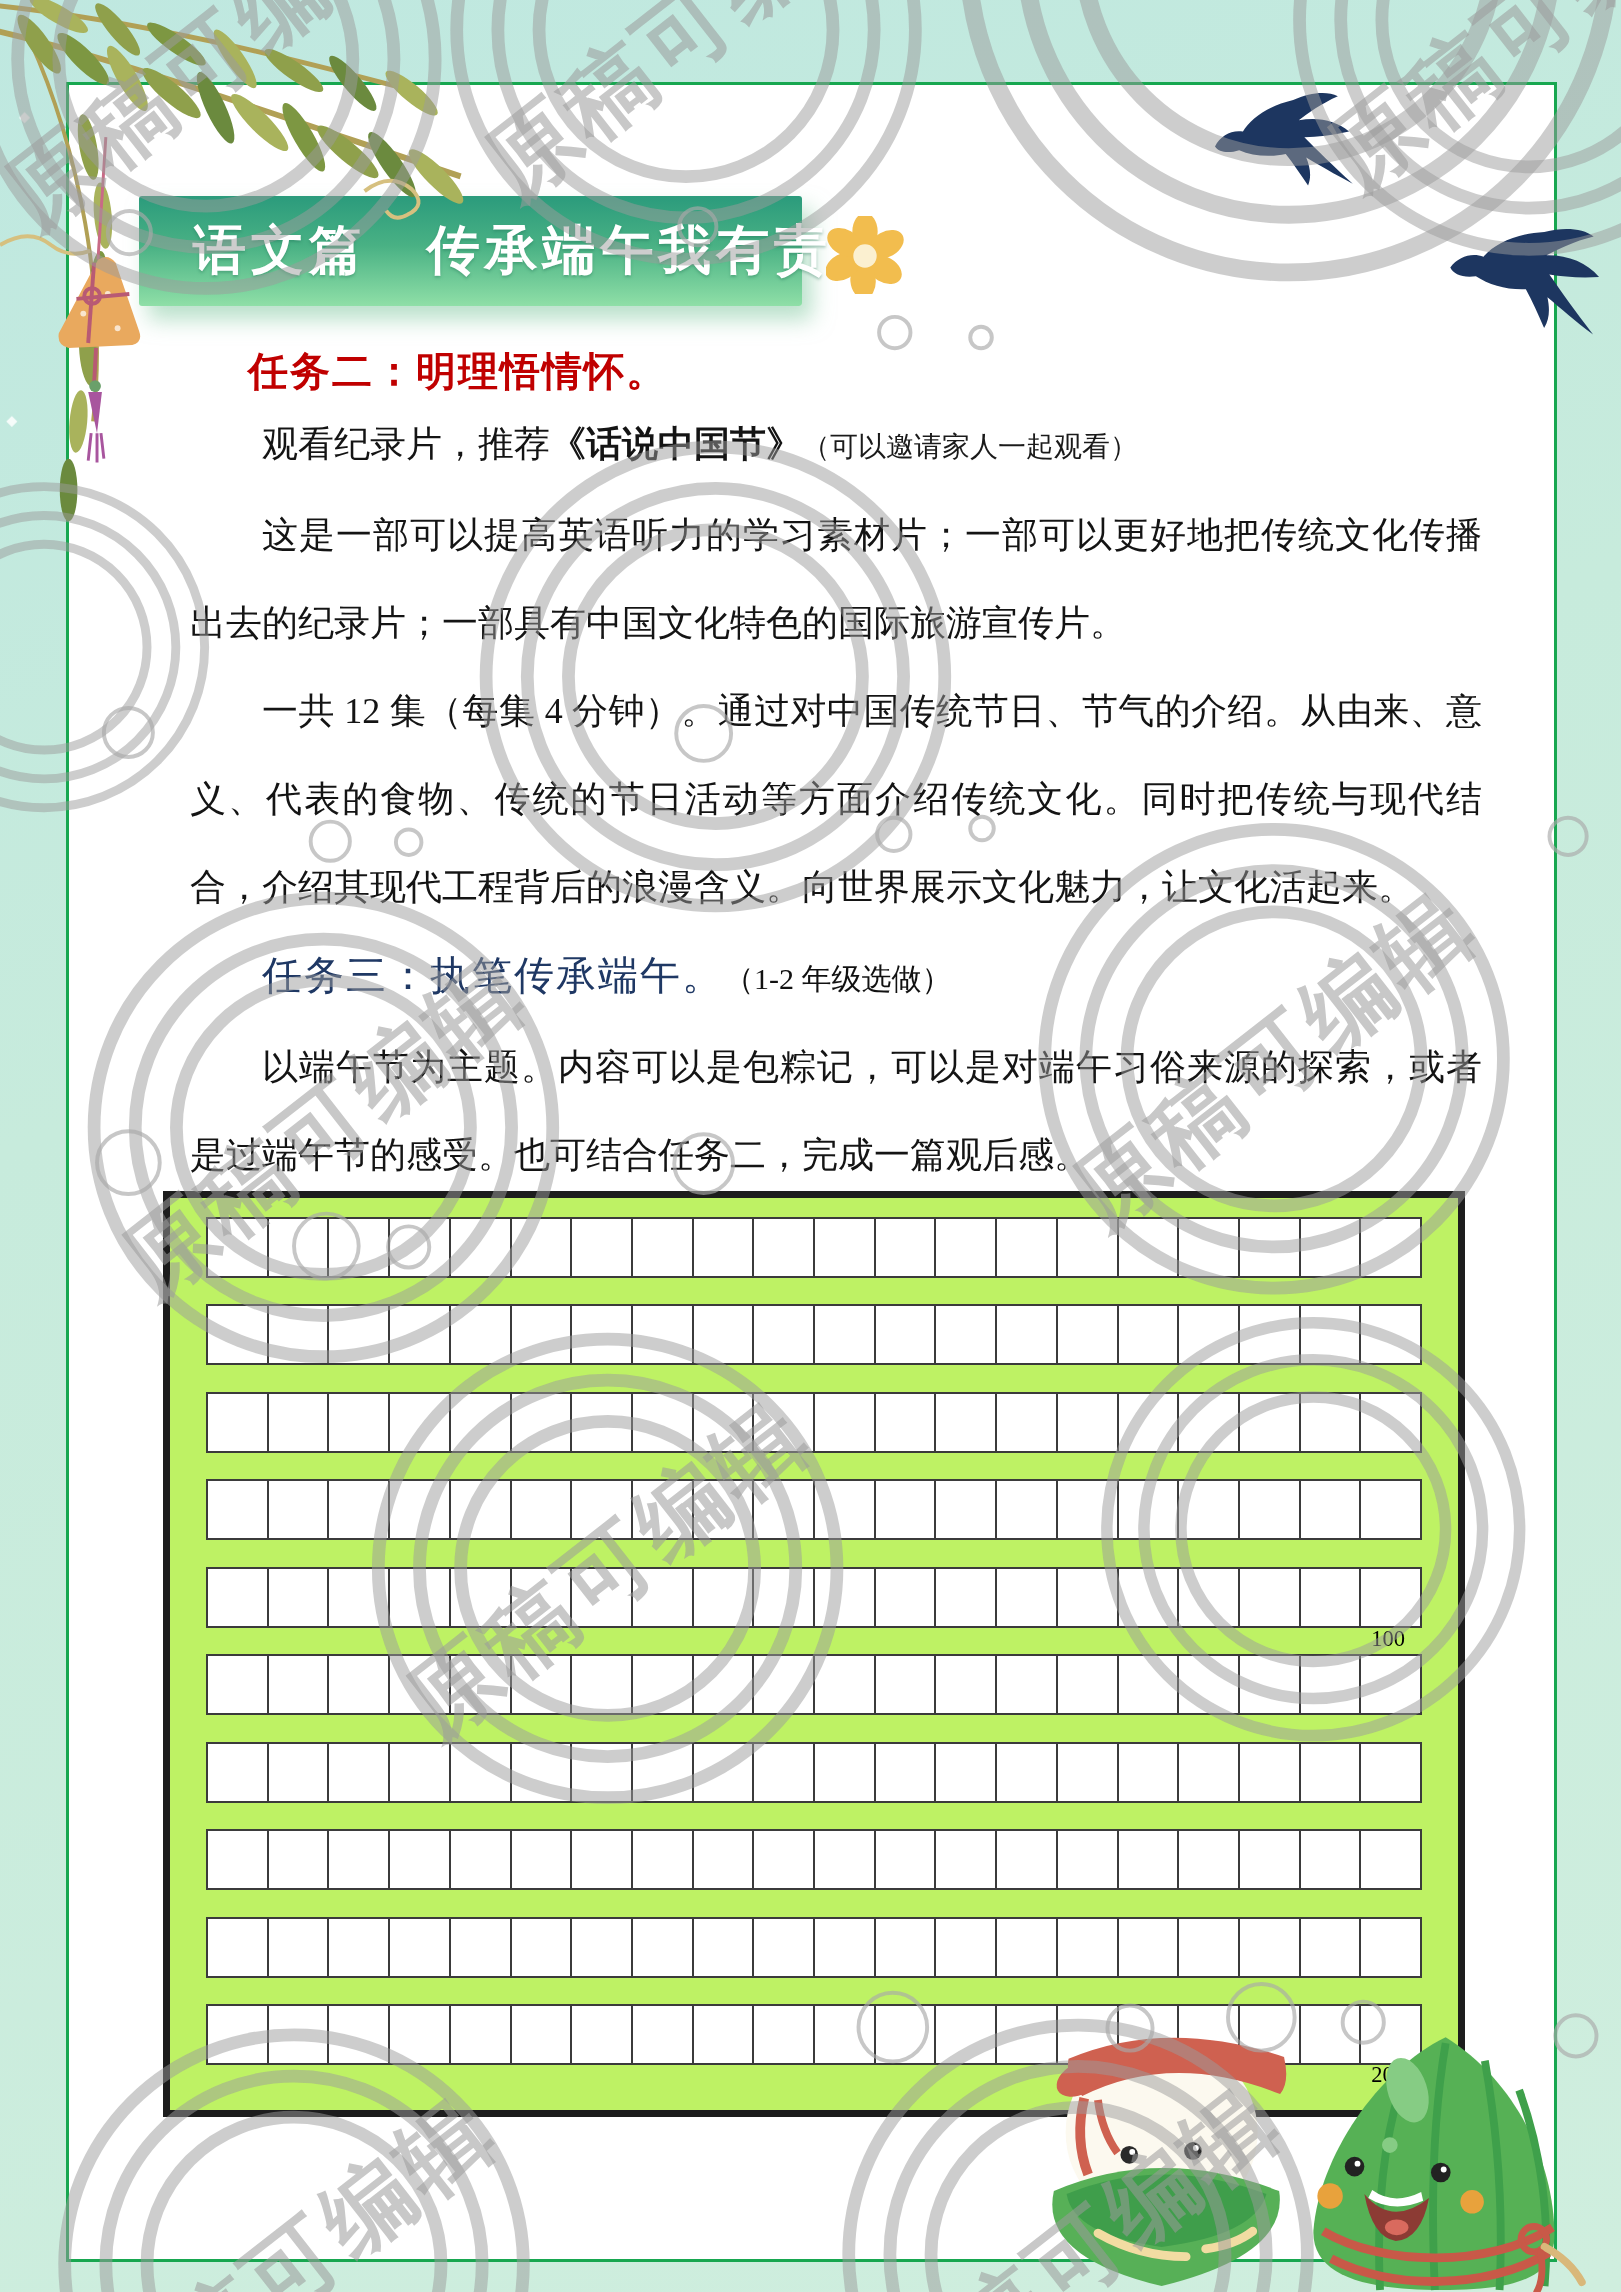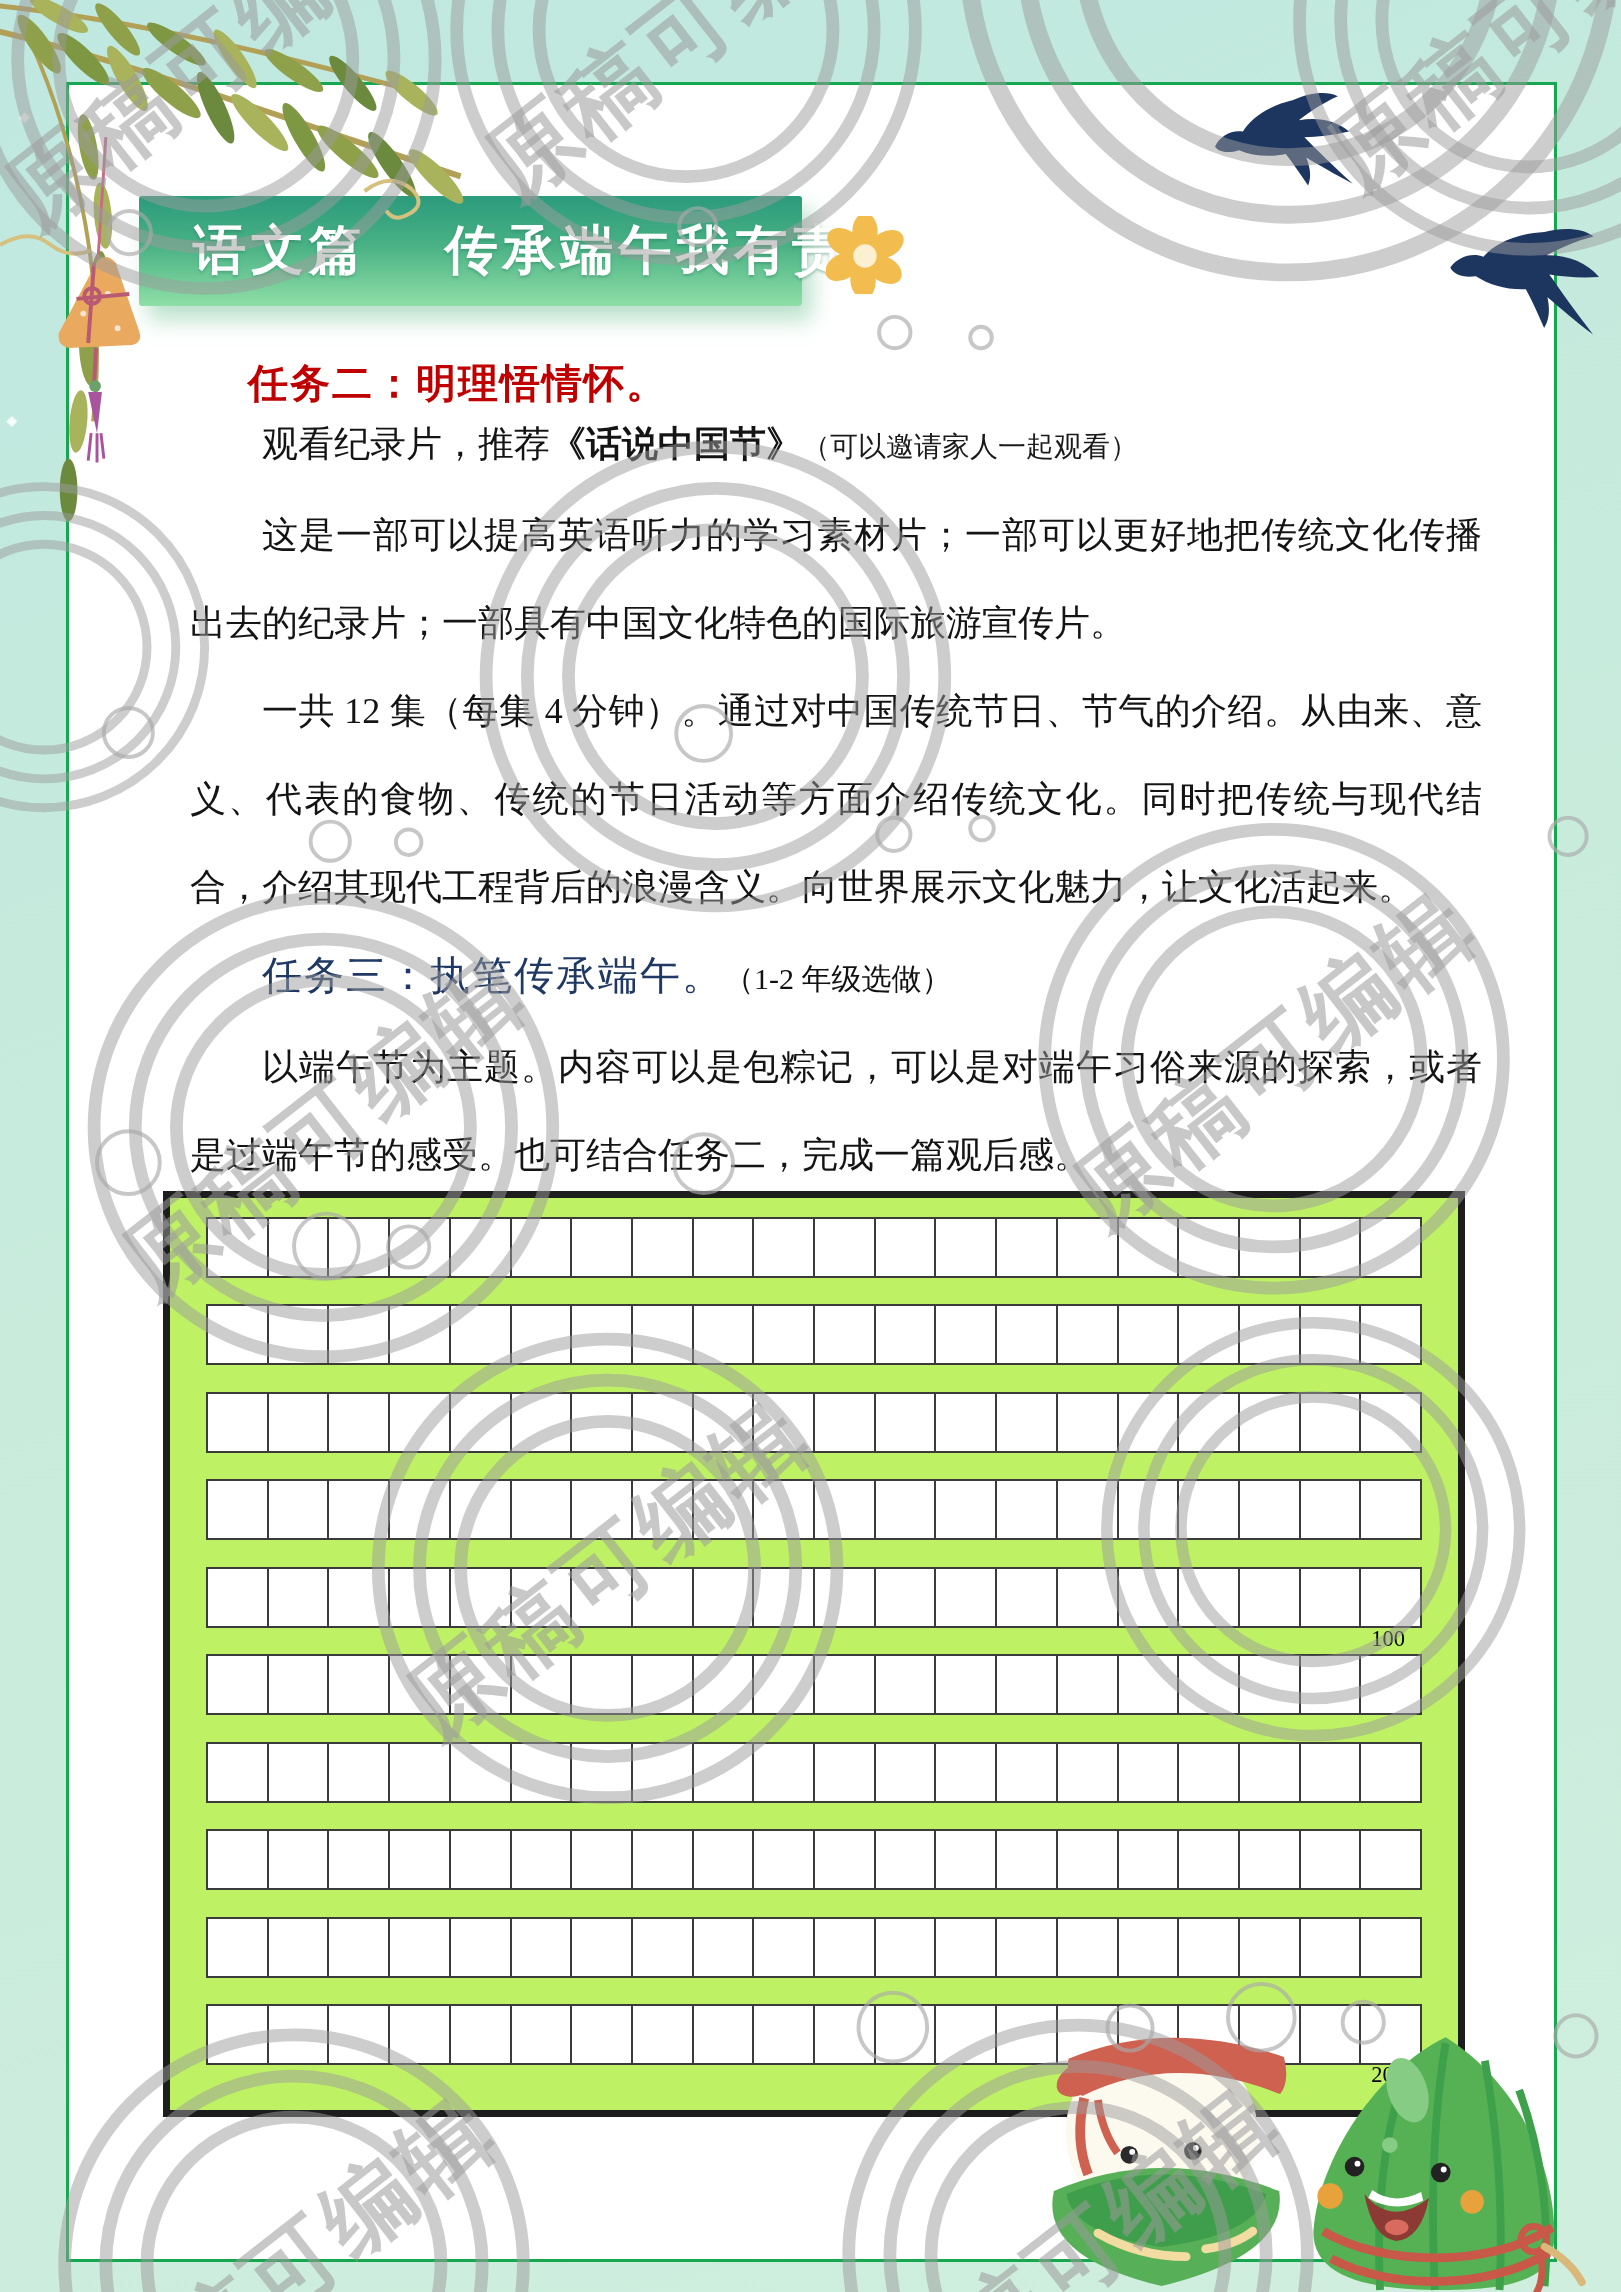--- a/index.html
+++ b/index.html
@@ -15,24 +15,24 @@
   .banner{
     position:absolute;left:139px;top:196px;width:663px;height:110px;border-radius:3px;
     background:linear-gradient(180deg,#2b9b7c 0%,#49b184 45%,#8fdfa7 100%);
     box-shadow:9.8px 13.7px 21.6px rgba(130,200,160,.55);
     display:flex;align-items:center;padding-left:54px;box-sizing:border-box;z-index:3;
   }
   .banner span{
     font-family:"Liberation Serif","DejaVu Serif",serif;font-weight:bold;font-size:53px;
     color:#ffffff;letter-spacing:4.9px;text-shadow:0 2px 2.9px rgba(30,110,80,.35);white-space:nowrap;
   }
-  .banner .b2{margin-left:78px;}
+  .banner .b2{margin-left:60px;}
   .flower{position:absolute;left:826px;top:216px;width:78px;height:78px;z-index:4;}
   .h1red{
-    position:absolute;left:248px;top:356px;z-index:2;
+    position:absolute;left:248px;top:344px;z-index:2;
     font-family:"Liberation Sans","DejaVu Sans",sans-serif;font-weight:bold;font-size:40px;
     color:#c00000;letter-spacing:2px;
   }
   .flow{
     position:absolute;left:175px;top:400px;width:1292px;z-index:2;
     font-size:36px;line-height:88px;color:#141414;margin-left:15px;
   }
   .flow p{margin:0;text-align:justify;text-indent:2em;}
   .doc-title{font-family:"Liberation Sans","DejaVu Sans",sans-serif;font-weight:bold;}
   .note{font-size:28px;color:#1a1a1a;}

